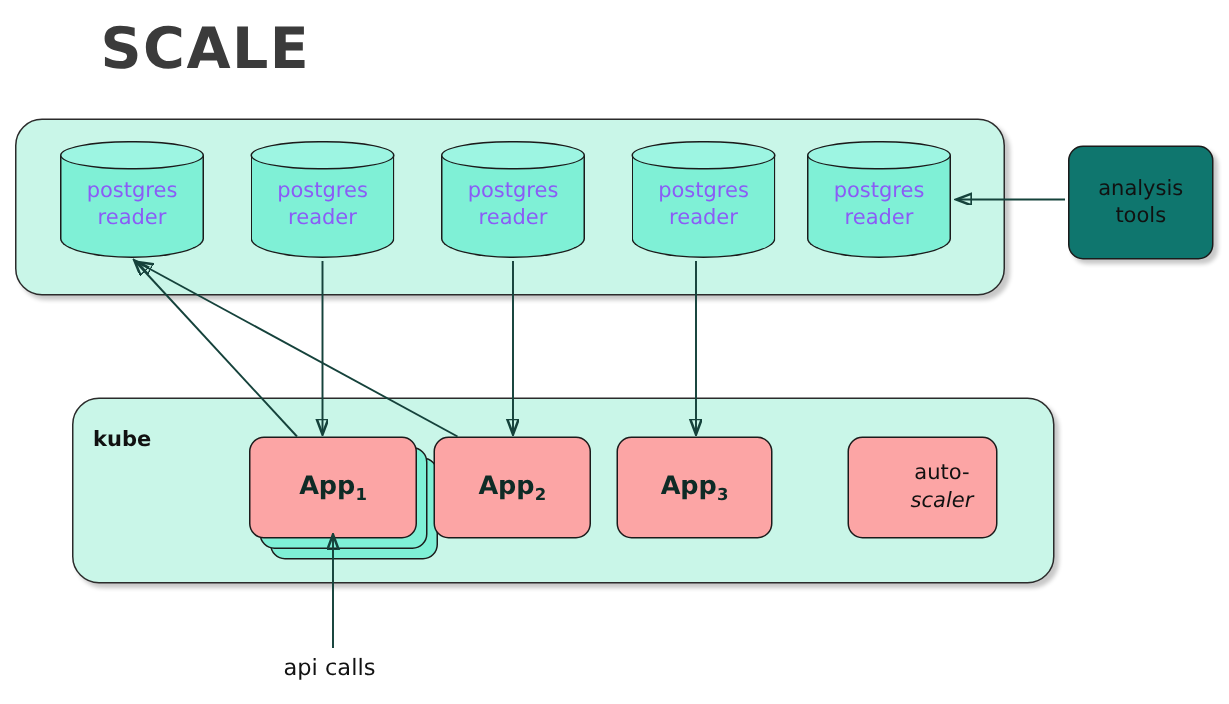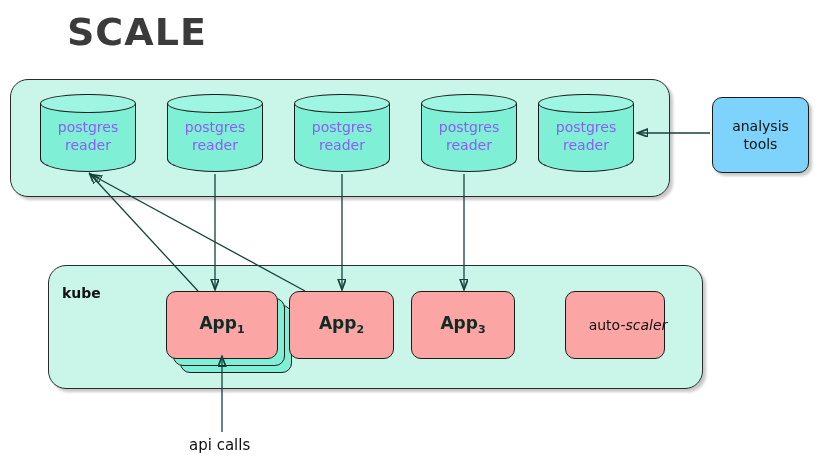--- a/index.html
+++ b/index.html
@@ -66,21 +66,21 @@
   .box{
     position:absolute;
     background:#fca5a5;
     border:1px solid #1b1b1b;
     border-radius:10px;
     box-sizing:border-box;
     display:flex;align-items:center;justify-content:center;
     text-align:center;
     color:#0e2b26;
   }
-  .box.light{background:#7dd3fc;box-shadow:3px 3px 3px rgba(0,0,0,0.22);}
+  .box.light{background:#0f766e;box-shadow:3px 3px 3px rgba(0,0,0,0.22);}
   .app-label{font-size:17px;font-weight:bold;color:#0e2b26;}
   .app-label sub{font-size:11px;font-weight:bold;}
 
   
   .stack-layer{
     position:absolute;
     background:#7ff0d6;
     border:1px solid #1b1b1b;
     border-radius:10px;
     box-sizing:border-box;
@@ -170,21 +170,21 @@
       <span>App</span><sub>2</sub>
     </span>
   </div>
 
   <div class="box" style="left:411px;top:291px;width:104px;height:68px;">
     <span class="app-label">
       <span>App</span><sub>3</sub>
     </span>
   </div>
 
-  <div class="box" style="left:565px;top:291px;width:100px;height:68px;flex-direction:row;padding-left:26px;">
+  <div class="box" style="left:565px;top:291px;width:100px;height:68px;flex-direction:column;padding-left:26px;">
     <span style="font-size:14px;color:#111;line-height:19px;">auto-</span>
     <span style="font-size:14px;color:#111;line-height:19px;font-style:italic;">scaler</span>
   </div>
 
   <div id="api-calls">api calls</div>
 
   <svg id="wires">
     <defs>
       <marker id="ah" markerWidth="9" markerHeight="9" refX="7.5" refY="3" orient="auto" markerUnits="strokeWidth">
         <path d="M0,0 L8,3 L0,6 z" fill="#15423b" stroke="none"></path>

